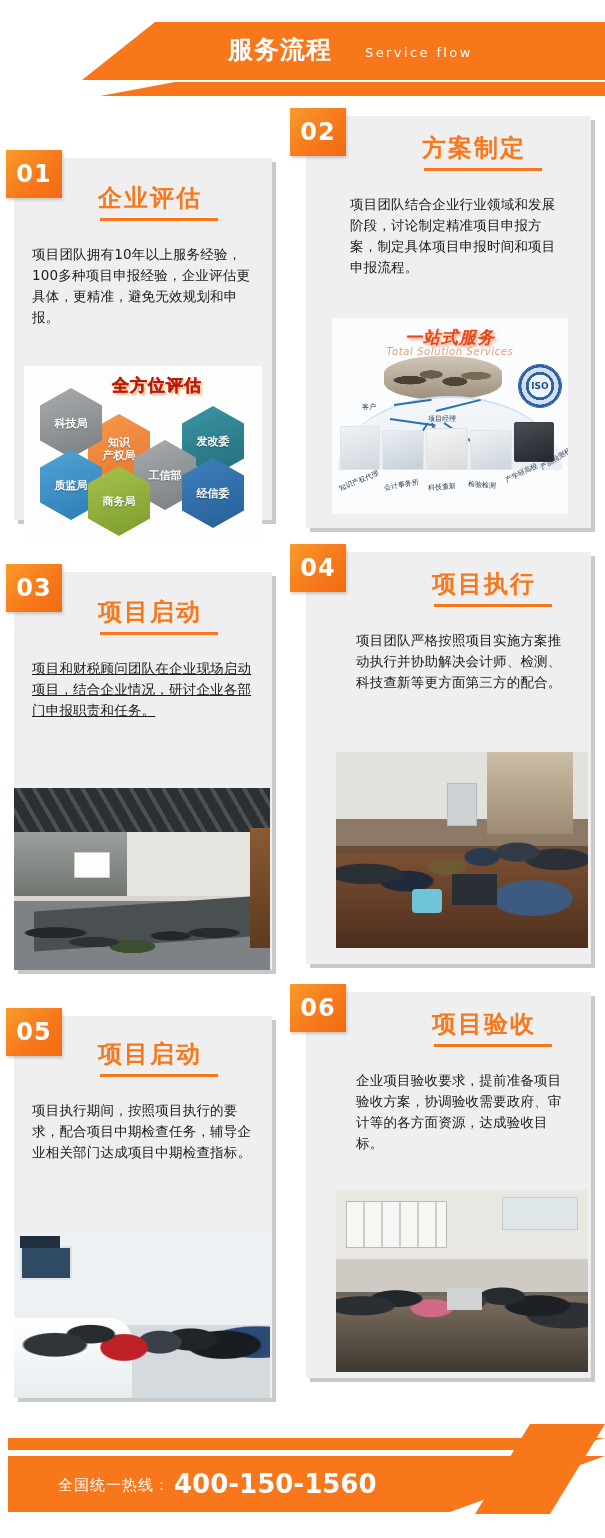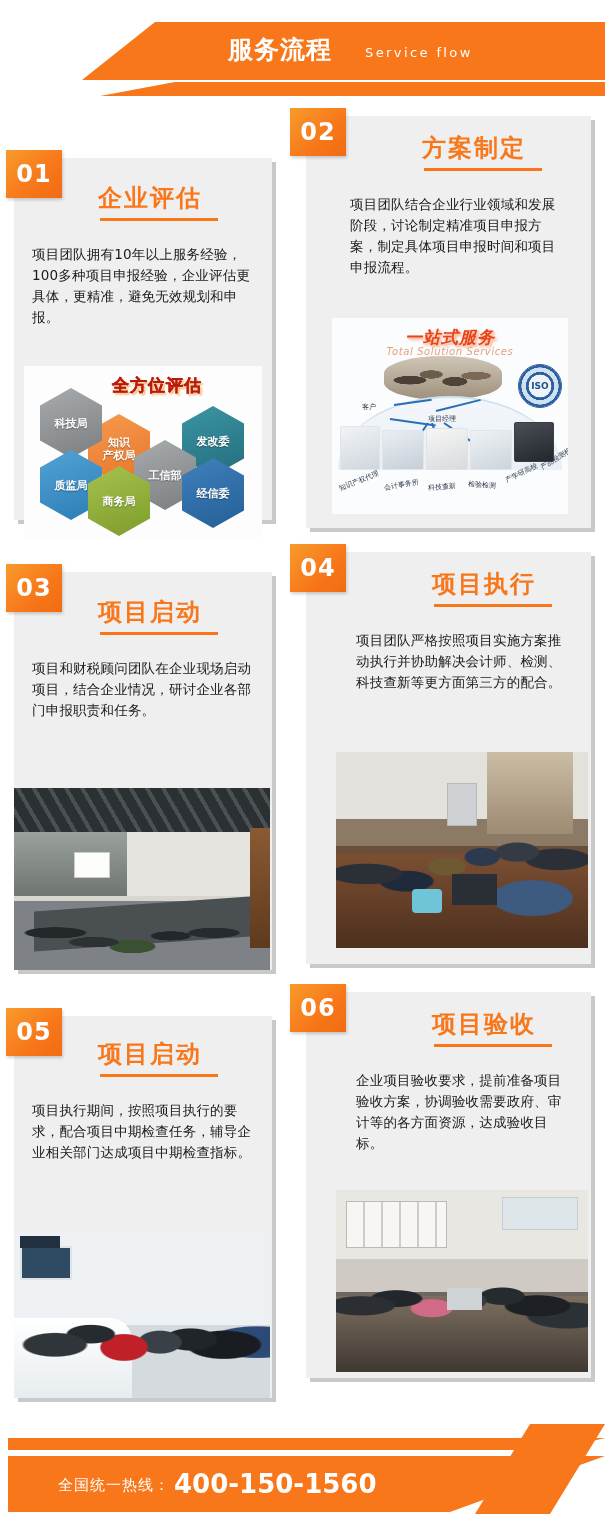--- a/index.html
+++ b/index.html
@@ -231,21 +231,21 @@
       <div class="oss-lab" style="left:172px; top:150px; transform:rotate(-26deg);">产学研高校</div>
       <div class="oss-lab" style="left:206px; top:134px; transform:rotate(-32deg);">产品检测机构</div>
     </div>
   </div>
 
   <div class="card" style="left:14px; top:572px; width:258px; height:398px;">
     <div class="card-body"></div>
     <div class="badge" style="left:-8px; top:-8px;">03</div>
     <div class="card-title" style="left:84px; top:24px;">项目启动</div>
     <div class="title-rule" style="left:86px; top:60px; width:118px;"></div>
-    <div class="card-text" style="left:18px; top:86px; width:222px;">项目和财税顾问团队在企业现场启动项目，结合企业情况，研讨企业各部门申报职责和任务。</div>
+    <div class="card-text" style="left:18px; top:86px; width:222px;text-decoration:underline;">项目和财税顾问团队在企业现场启动项目，结合企业情况，研讨企业各部门申报职责和任务。</div>
 
     <div class="photo" style="left:0px; top:216px; width:256px; height:182px;">
       <div style="position:absolute;inset:0;background:linear-gradient(180deg,#3c4246 0 26%, #d9d6cf 26% 62%, #7e8287 62% 100%);"></div>
       <div style="position:absolute;left:0;top:0;width:100%;height:46px;background:
            repeating-linear-gradient(60deg,#2b3033 0 10px,#4b5154 10px 14px),
            repeating-linear-gradient(-60deg,#2b3033 0 10px,#4b5154 10px 14px);opacity:.95;"></div>
       <div style="position:absolute;left:0;top:44px;width:44%;height:64px;background:linear-gradient(180deg,#9aa09b,#6f7670);"></div>
       <div style="position:absolute;left:44%;top:44px;width:48%;height:64px;background:#e6e4df;"></div>
       <div style="position:absolute;right:0;top:40px;width:8%;height:120px;background:linear-gradient(180deg,#8a5a33,#5e3a1e);"></div>
       <div style="position:absolute;left:60px;top:64px;width:36px;height:26px;background:#fdfdfb;border:1px solid #ccc;"></div>

